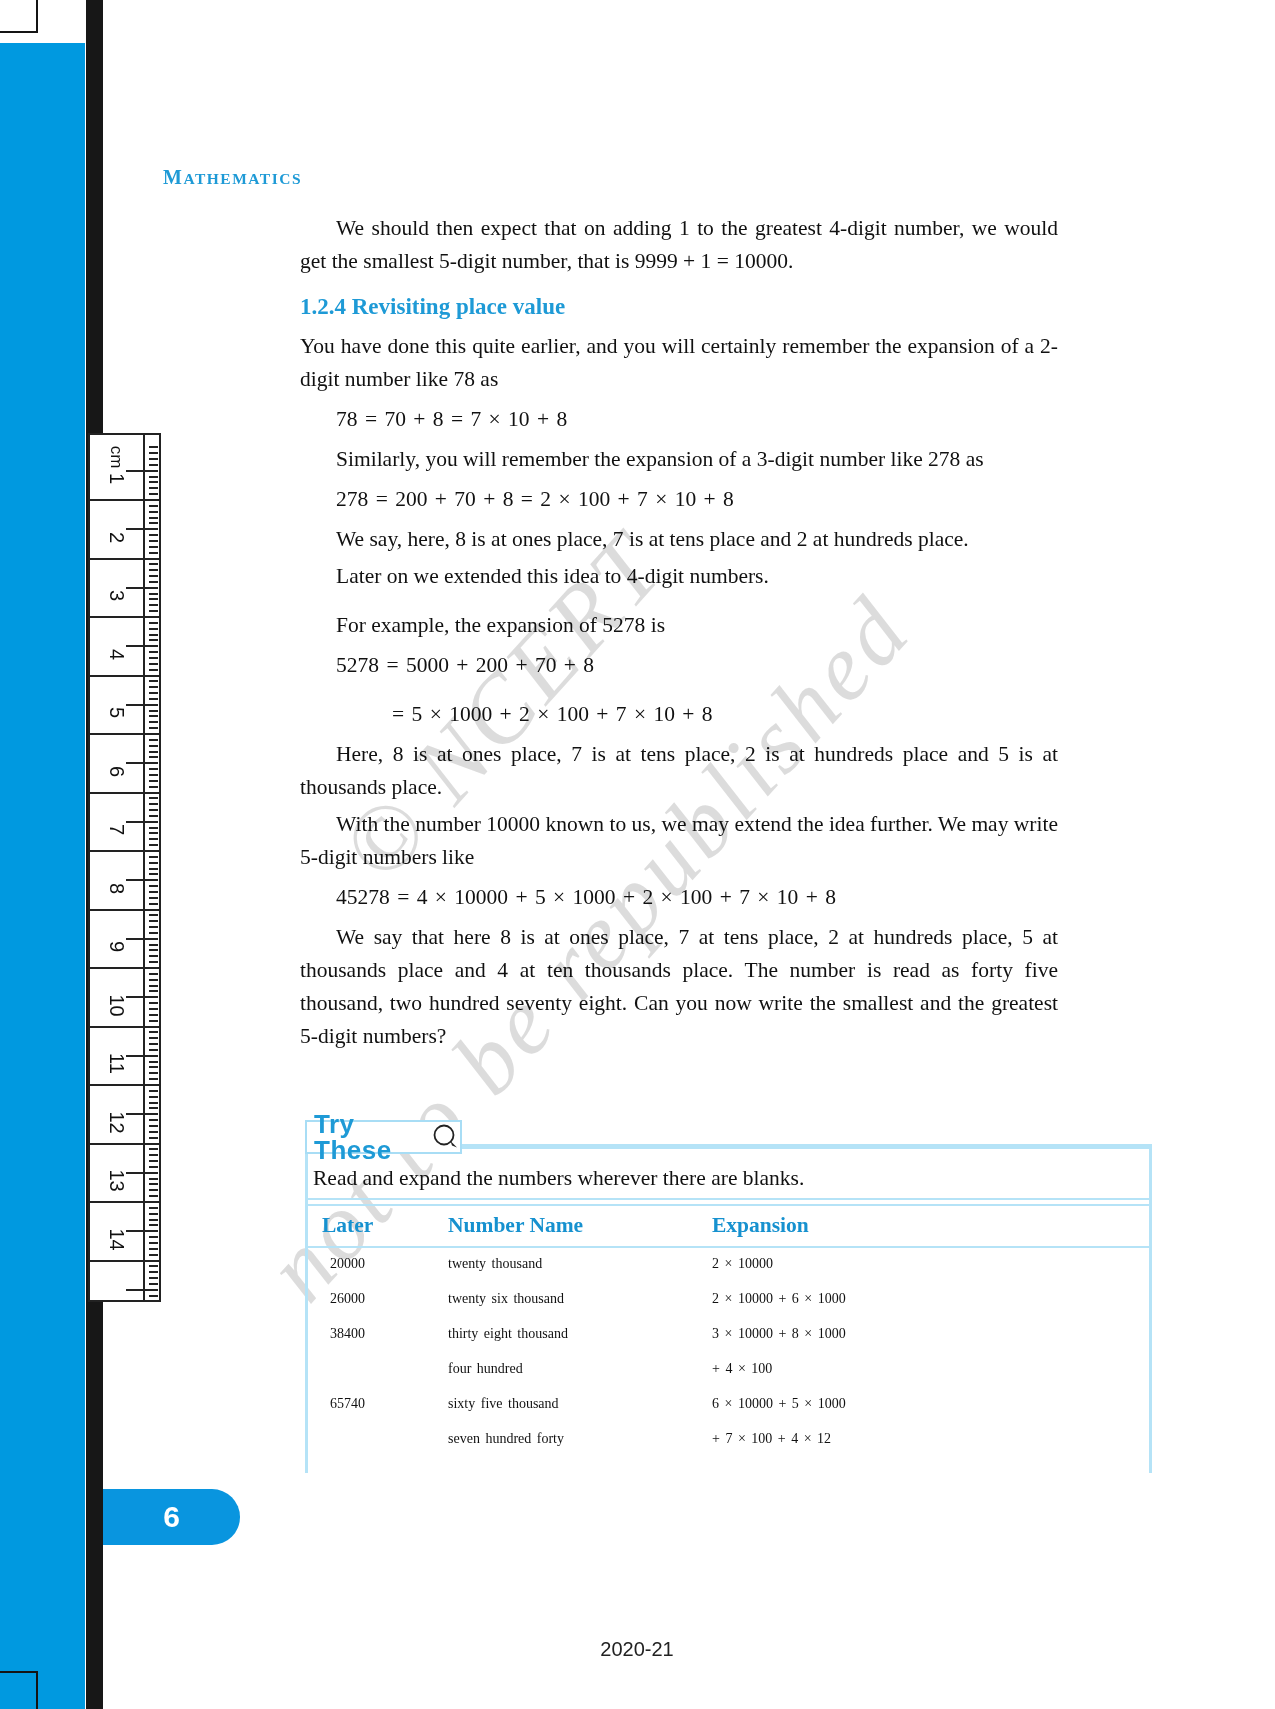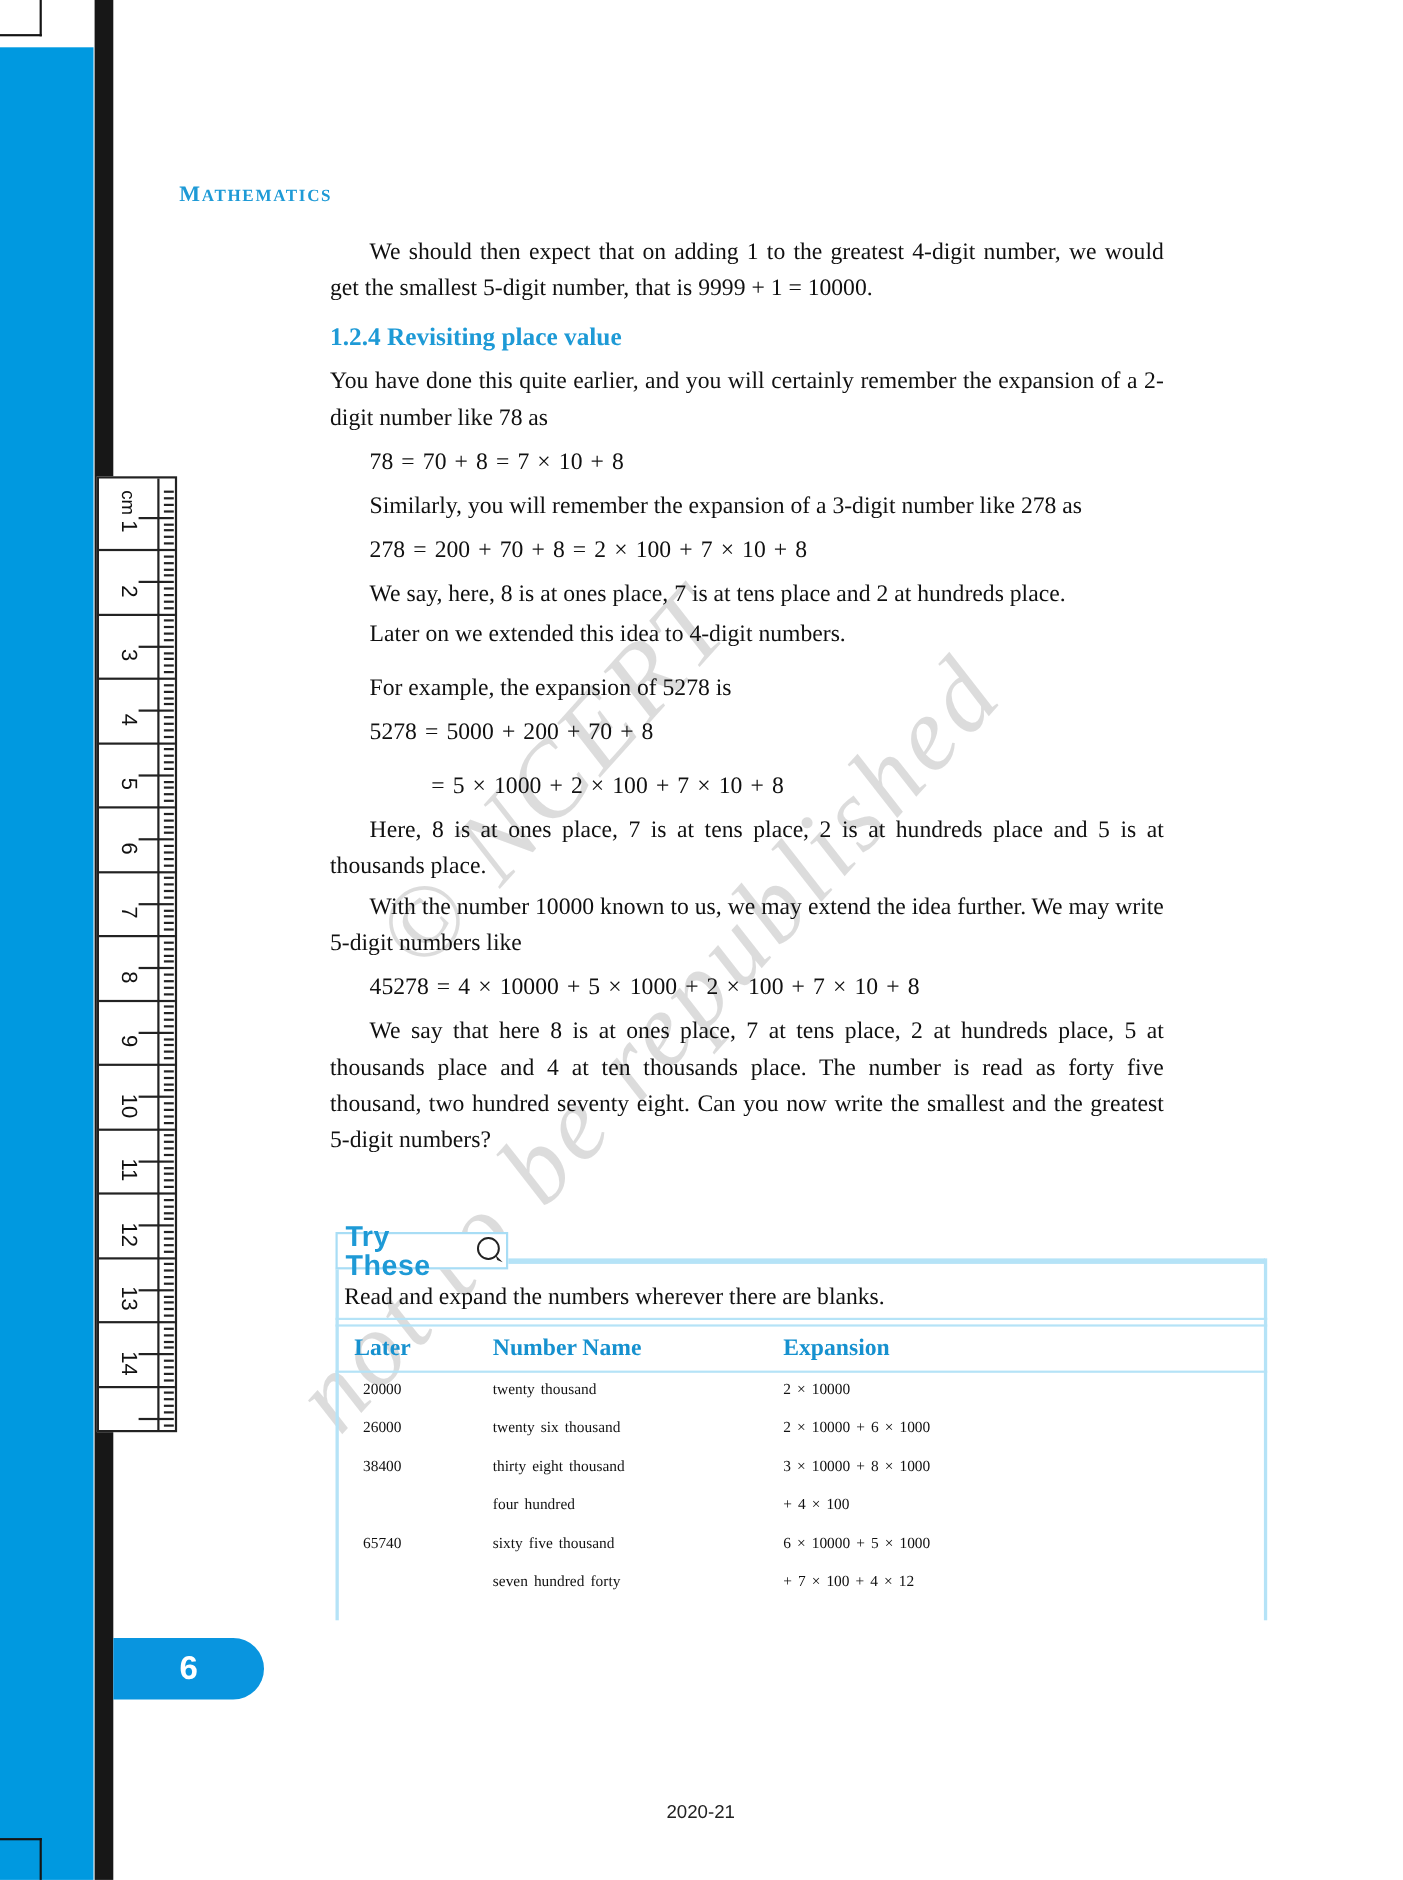--- a/index.html
+++ b/index.html
@@ -22,21 +22,21 @@
   .tick{position:absolute;right:1px;height:2px;background:#222;}
   
   .header-label{position:absolute;left:163px;top:166px;z-index:2;color:#1E9AD6;
     font-weight:bold;font-size:15.5px;letter-spacing:1.5px;text-transform:uppercase;
     font-family:"Liberation Serif",serif;}
   .header-label::first-letter{font-size:20px;}
   .page-badge{position:absolute;left:103px;top:1489px;width:137px;height:56px;background:#0995DF;
     border-radius:0 28px 28px 0;display:flex;align-items:center;justify-content:center;z-index:3;
     color:#fff;font-family:"Liberation Sans",sans-serif;font-weight:bold;font-size:30px;}
   .footer{position:absolute;left:557px;top:1638px;width:160px;text-align:center;
-    font-family:"Liberation Sans",sans-serif;font-size:17px;color:#222;}
+    font-family:"Liberation Sans",sans-serif;font-size:20px;color:#222;}
   
   .wm{position:absolute;z-index:0;font-family:"Liberation Serif",serif;font-style:italic;
       font-size:95px;letter-spacing:5px;color:#8f8f8f;opacity:0.30;white-space:nowrap;
       transform-origin:0 50%;transform:rotate(-48deg);}
   
   .main{position:absolute;left:300px;top:212px;width:758px;z-index:1;}
   .para{font-size:21.5px;line-height:33px;text-align:justify;margin:0 0 4px 0;}
   .ind{text-indent:36px;}
   .subhead{font-size:23px;line-height:30px;font-weight:bold;color:#1E9AD6;margin:14px 0 8px 0;}
   .eq{font-size:21.5px;line-height:33px;margin:7px 0 7px 36px;word-spacing:2px;}

